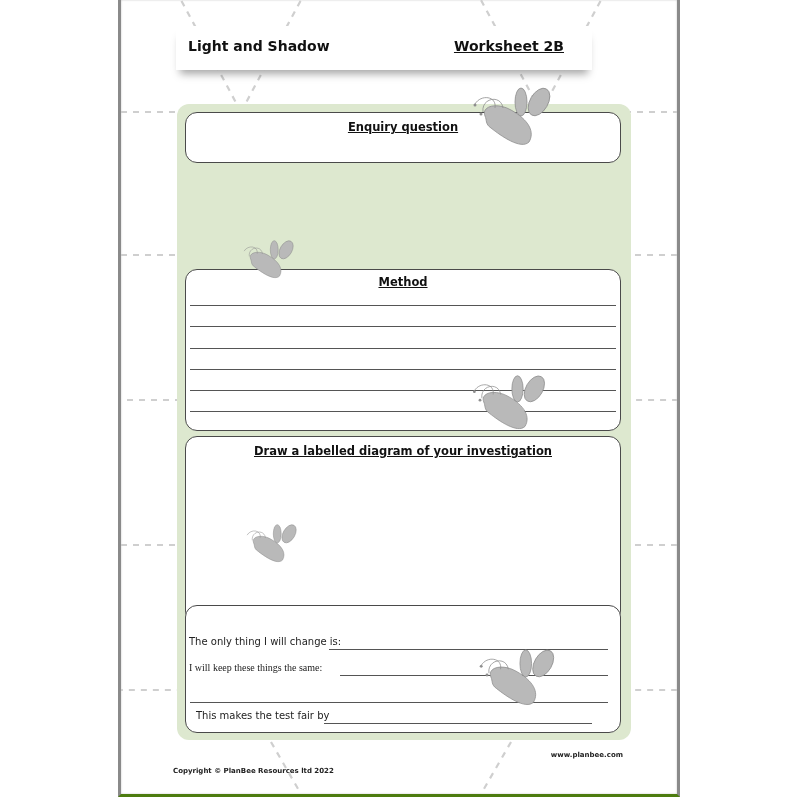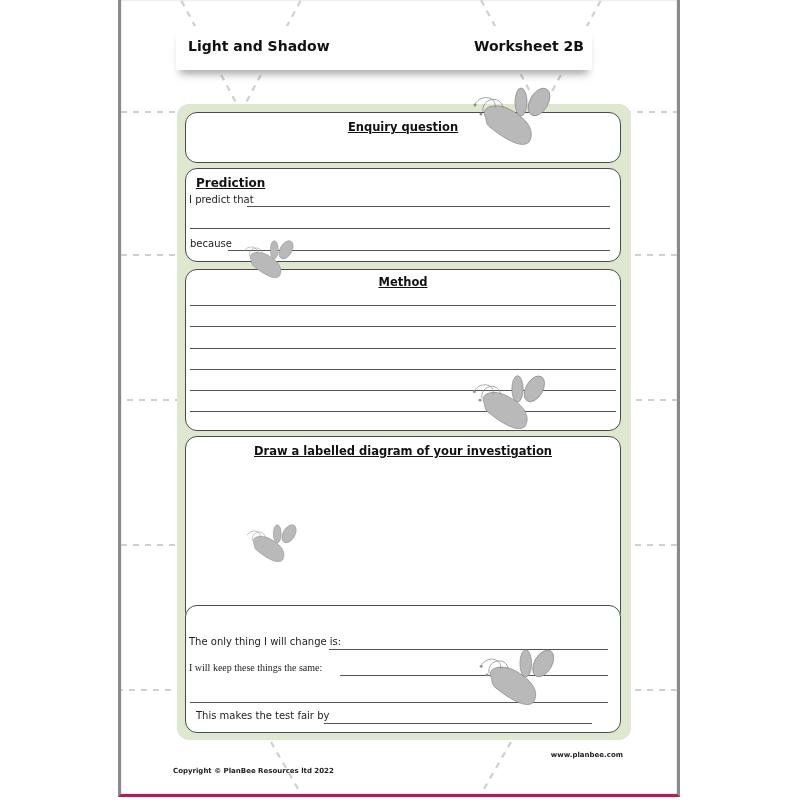--- a/index.html
+++ b/index.html
@@ -3,37 +3,37 @@
 <meta charset="utf-8">
 <style>
   html, body { margin: 0; padding: 0; }
   body {
     width: 800px; height: 800px; background: #ffffff; position: relative; overflow: hidden;
     font-family: "DejaVu Sans", sans-serif;
   }
   .page {
     position: absolute; left: 118px; top: 0; width: 562px; height: 797px;
     background: #ffffff;
-    border-left: 3px solid #8a8a8a; border-right: 3px solid #8a8a8a; border-bottom: 3px solid #be185d;
+    border-left: 3px solid #8a8a8a; border-right: 3px solid #8a8a8a; border-bottom: 3px solid #4d7c0f;
     box-shadow: inset 0 0 2px #bdbdbd;
     box-sizing: border-box;
   }
   .hex-bg { position: absolute; left: 0; top: 0; width: 556px; height: 794px; pointer-events: none; }
 
   .title-banner {
     position: absolute; left: 55px; top: 26px; width: 416px; height: 44px;
     background: #ffffff;
     box-shadow: 0 8px 8px -4px rgba(0,0,0,0.35);
   }
   .title-left, .title-right {
     position: absolute; top: 12px; font-family: "DejaVu Sans", sans-serif; font-weight: bold;
     font-size: 14px; color: #111;
   }
   .title-left { left: 12px; }
-  .title-right { right: 8px; }
+  .title-right { right: 28px; text-decoration: underline; }
 
   .name-row { position: absolute; left: 50px; top: 76px; width: 430px; height: 18px; }
   .field-label { position: absolute; top: 0; font-weight: bold; font-size: 13px; color: #111; }
   .field-line { position: absolute; top: 15px; height: 0; border-bottom: 1.5px solid #222; }
 
   .green-panel {
     position: absolute; left: 56px; top: 104px; width: 454px; height: 636px;
     background: #dde8cf; border-radius: 12px;
   }
 
@@ -89,28 +89,20 @@
     <span class="title-right">Worksheet 2B</span>
   </div>
 
 
   <div class="green-panel">
 
     <div class="box" style="top:8px; height:51px;">
       <span class="box-heading" style="top:7px;text-align:center;">Enquiry question</span>
     </div>
 
-    <div class="box" style="top:64px; height:94px;">
-      <span class="box-heading left" style="top:7px;">Prediction</span>
-      <span class="row-label" style="left:3px; top:25px;">I predict that</span>
-      <div class="write-line" style="left:61px; right:10px; top:37px;"></div>
-      <div class="write-line" style="left:4px; right:10px; top:59px;"></div>
-      <span class="row-label" style="left:4px; top:69px;">because</span>
-      <div class="write-line" style="left:42px; right:10px; top:81px;"></div>
-    </div>
 
     <div class="box" style="top:165px; height:162px;">
       <span class="box-heading" style="top:5px;">Method</span>
       <div class="write-line" style="left:4px; right:4px; top:35px;"></div>
       <div class="write-line" style="left:4px; right:4px; top:56px;"></div>
       <div class="write-line" style="left:4px; right:4px; top:78px;"></div>
       <div class="write-line" style="left:4px; right:4px; top:99px;"></div>
       <div class="write-line" style="left:4px; right:4px; top:120px;"></div>
       <div class="write-line" style="left:4px; right:4px; top:141px;"></div>
     </div>

